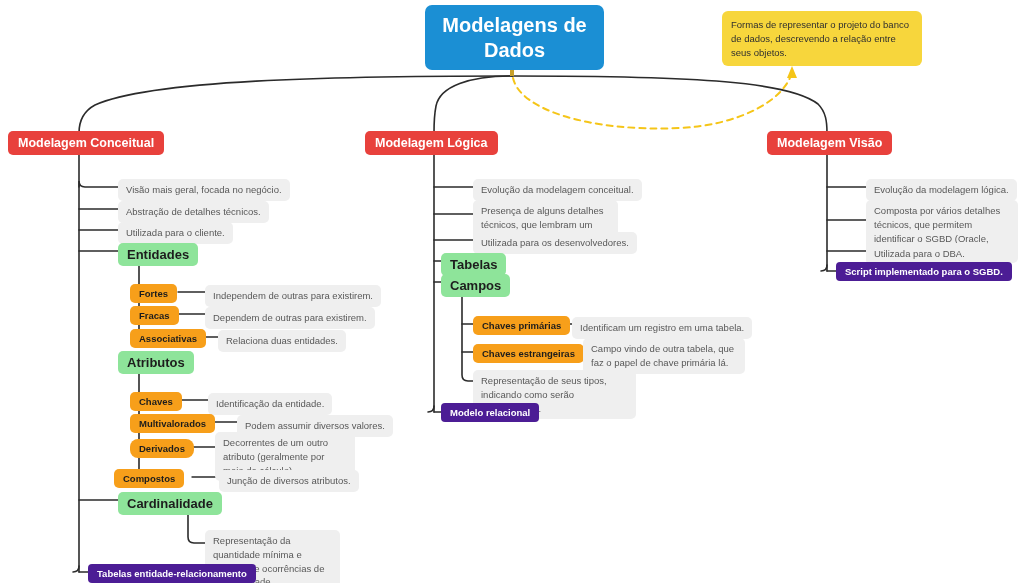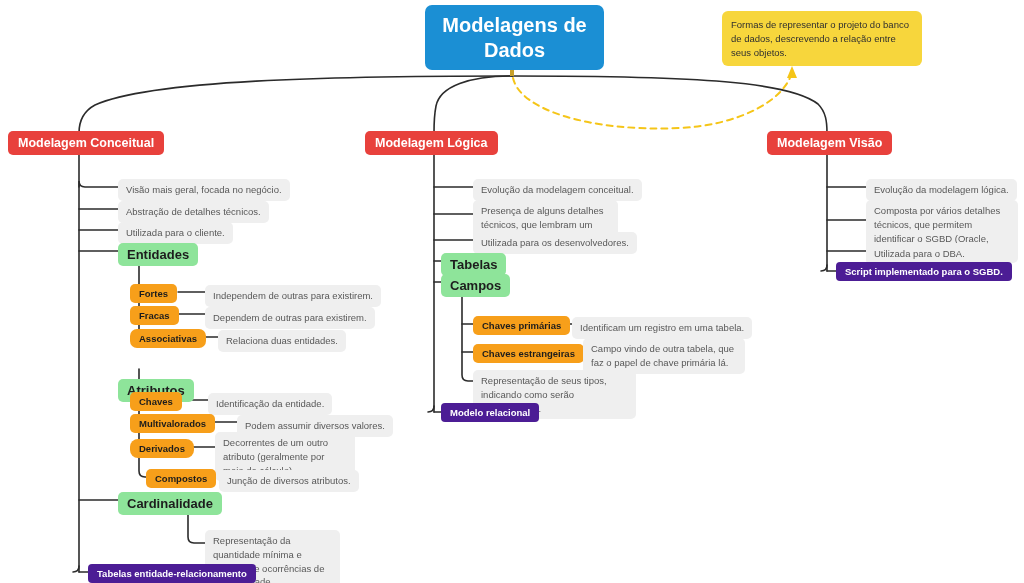--- a/index.html
+++ b/index.html
@@ -168,35 +168,35 @@
   <div class="node leaf" style="left:118px;top:201px;">Abstração de detalhes técnicos.</div>
 
   <div class="node green" style="left:118px;top:243px;">Entidades</div>
 
   <div class="node orange" style="left:130px;top:284px;">Fortes</div>
   <div class="node leaf" style="left:205px;top:285px;">Independem de outras para existirem.</div>
 
   <div class="node orange" style="left:130px;top:306px;">Fracas</div>
   <div class="node leaf" style="left:205px;top:307px;">Dependem de outras para existirem.</div>
 
-  <div class="node orange" style="left:130px;top:329px;border-radius:7px;">Associativas</div>
+  <div class="node orange" style="left:130px;top:329px;">Associativas</div>
   <div class="node leaf" style="left:218px;top:330px;">Relaciona duas entidades.</div>
 
-  <div class="node green" style="left:118px;top:351px;margin-top:28px;">Atributos</div>
+  <div class="node green" style="left:118px;top:351px;">Atributos</div>
 
   <div class="node orange" style="left:130px;top:392px;">Chaves</div>
   <div class="node leaf" style="left:208px;top:393px;">Identificação da entidade.</div>
 
   <div class="node orange" style="left:130px;top:414px;">Multivalorados</div>
   <div class="node leaf" style="left:237px;top:415px;">Podem assumir diversos valores.</div>
 
   <div class="node orange" style="left:130px;top:439px;border-radius:8px;">Derivados</div>
   <div class="node leaf" style="left:215px;top:432px;width:140px;">Decorrentes de um outro atributo (geralmente por meio de cálculo).</div>
 
-  <div class="node orange" style="left:146px;top:469px;">Compostos</div>
+  <div class="node orange" style="left:114px;top:469px;">Compostos</div>
   <div class="node leaf" style="left:219px;top:470px;">Junção de diversos atributos.</div>
 
   <div class="node green" style="left:118px;top:492px;">Cardinalidade</div>
   <div class="node leaf" style="left:205px;top:530px;width:135px;">Representação da quantidade mínima e máxima de ocorrências de uma entidade.</div>
 
   <div class="node purple" style="left:88px;top:564px;">Tabelas entidade-relacionamento</div>
 
   <div class="node leaf" style="left:473px;top:179px;">Evolução da modelagem conceitual.</div>
   <div class="node leaf" style="left:473px;top:200px;width:145px;">Presença de alguns detalhes técnicos, que lembram um banco de dados.</div>
   <div class="node leaf" style="left:473px;top:232px;">Utilizada para os desenvolvedores.</div>

